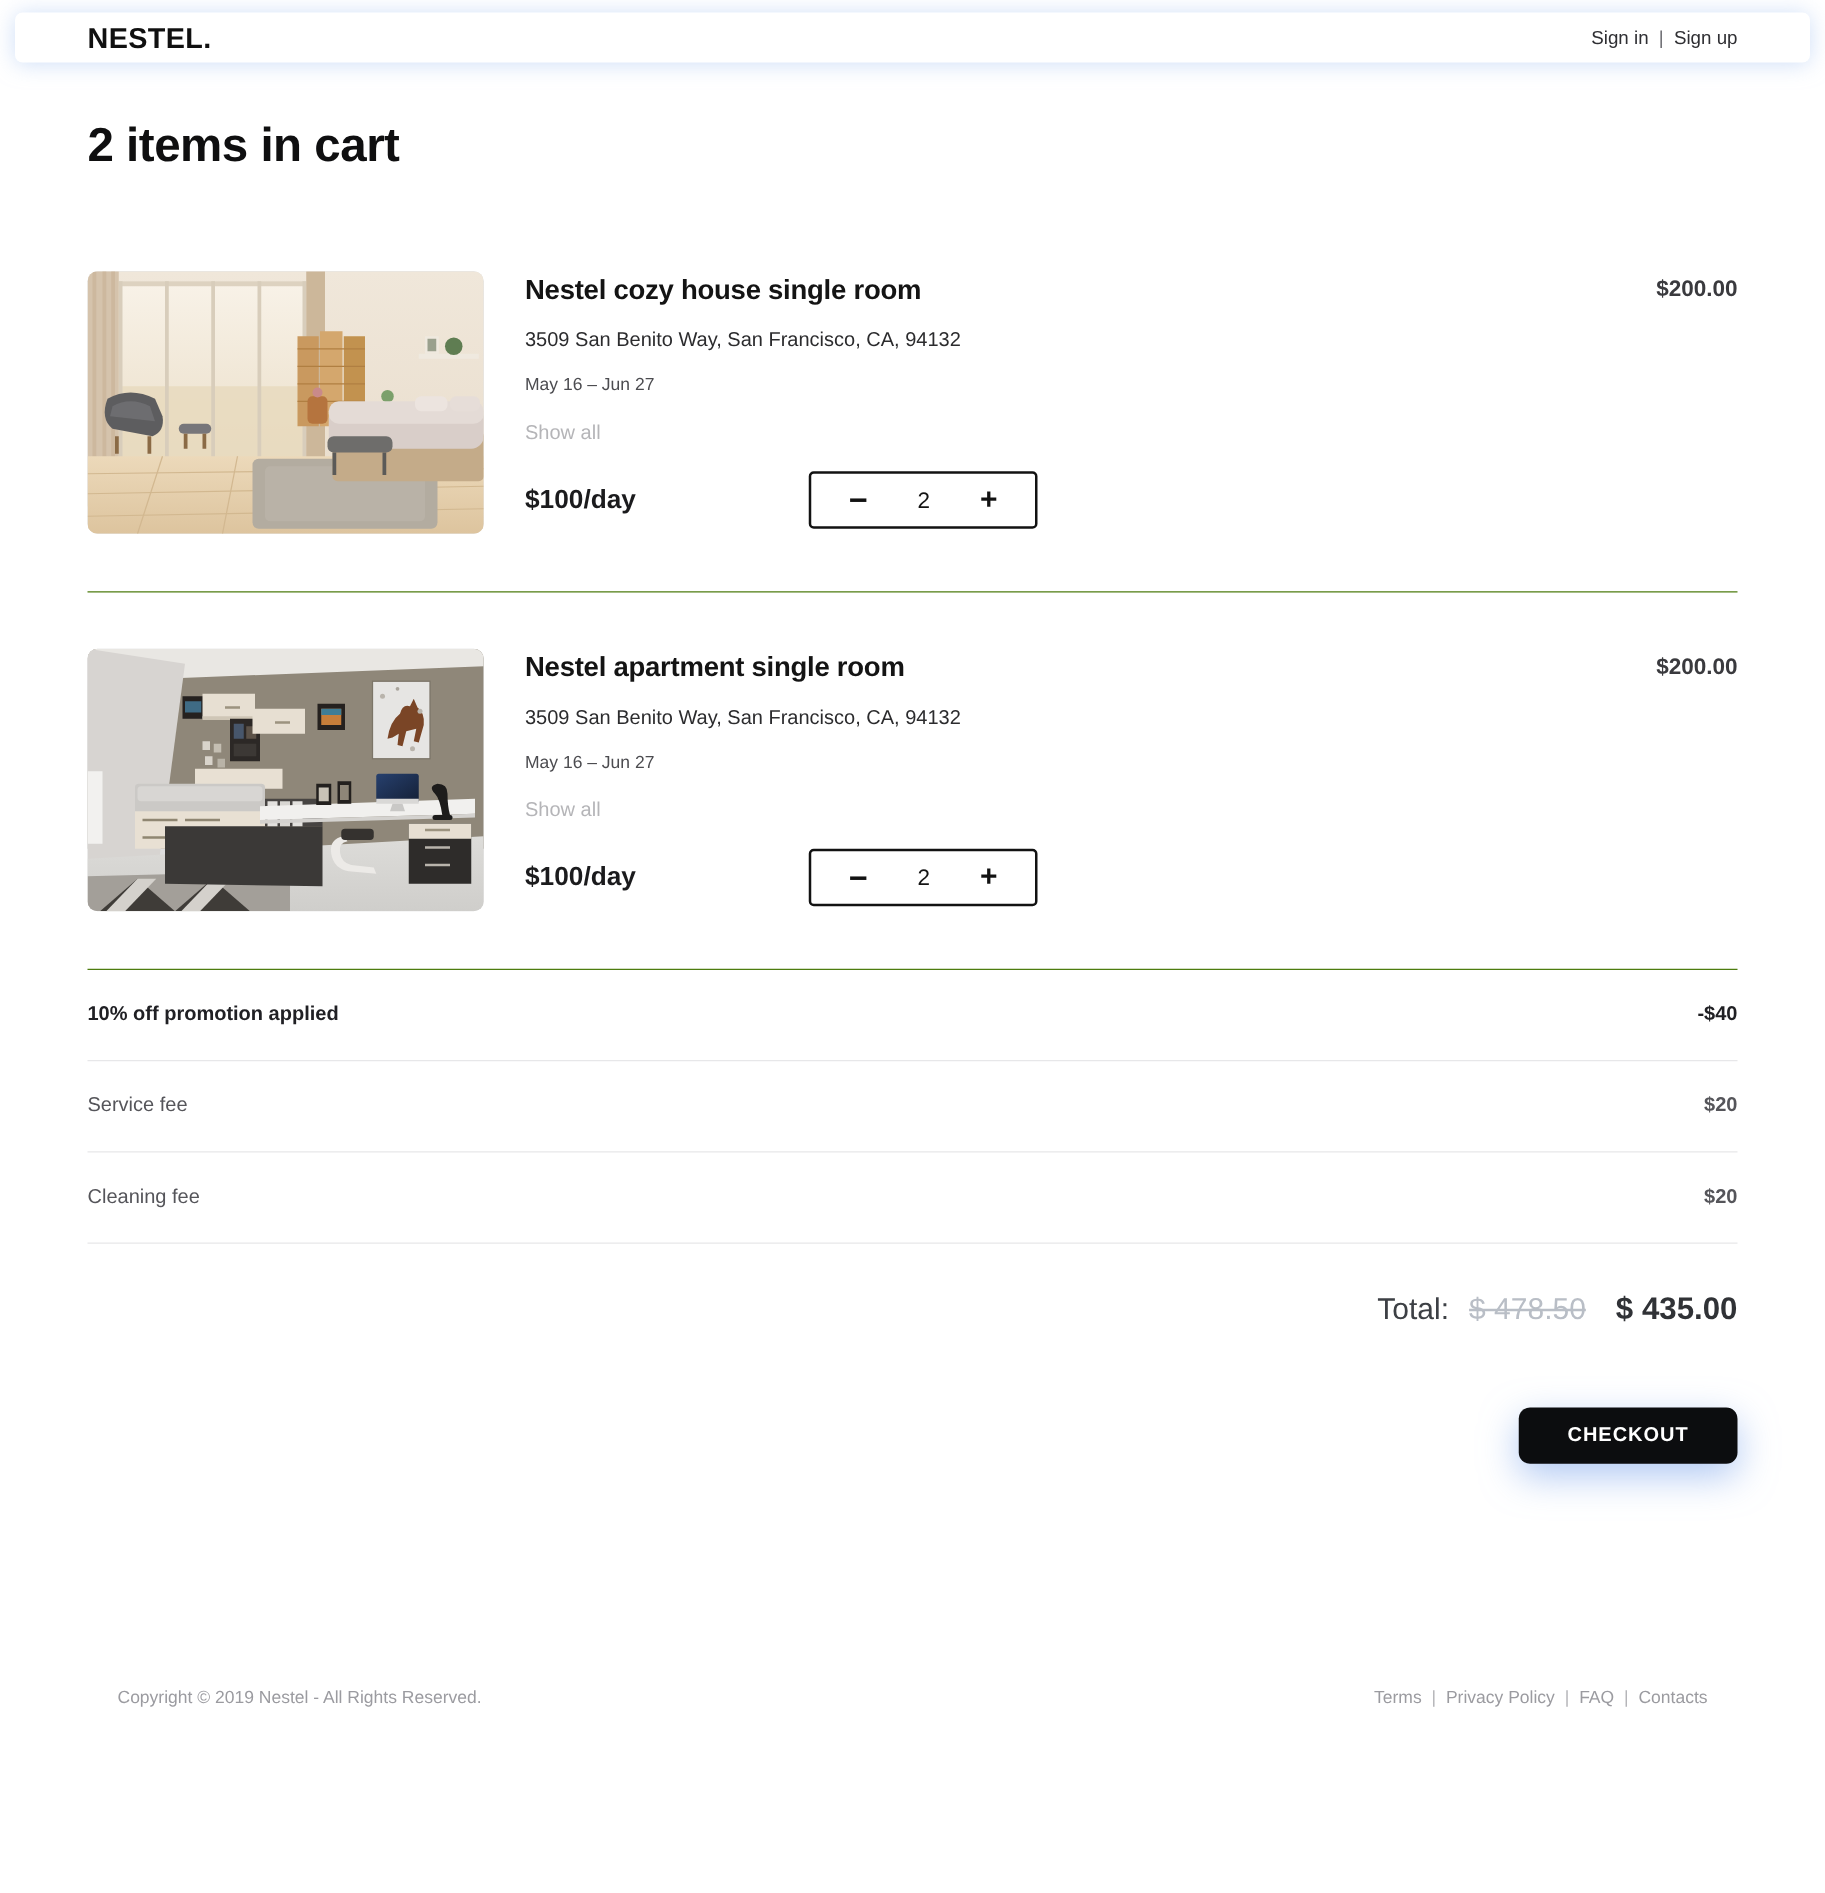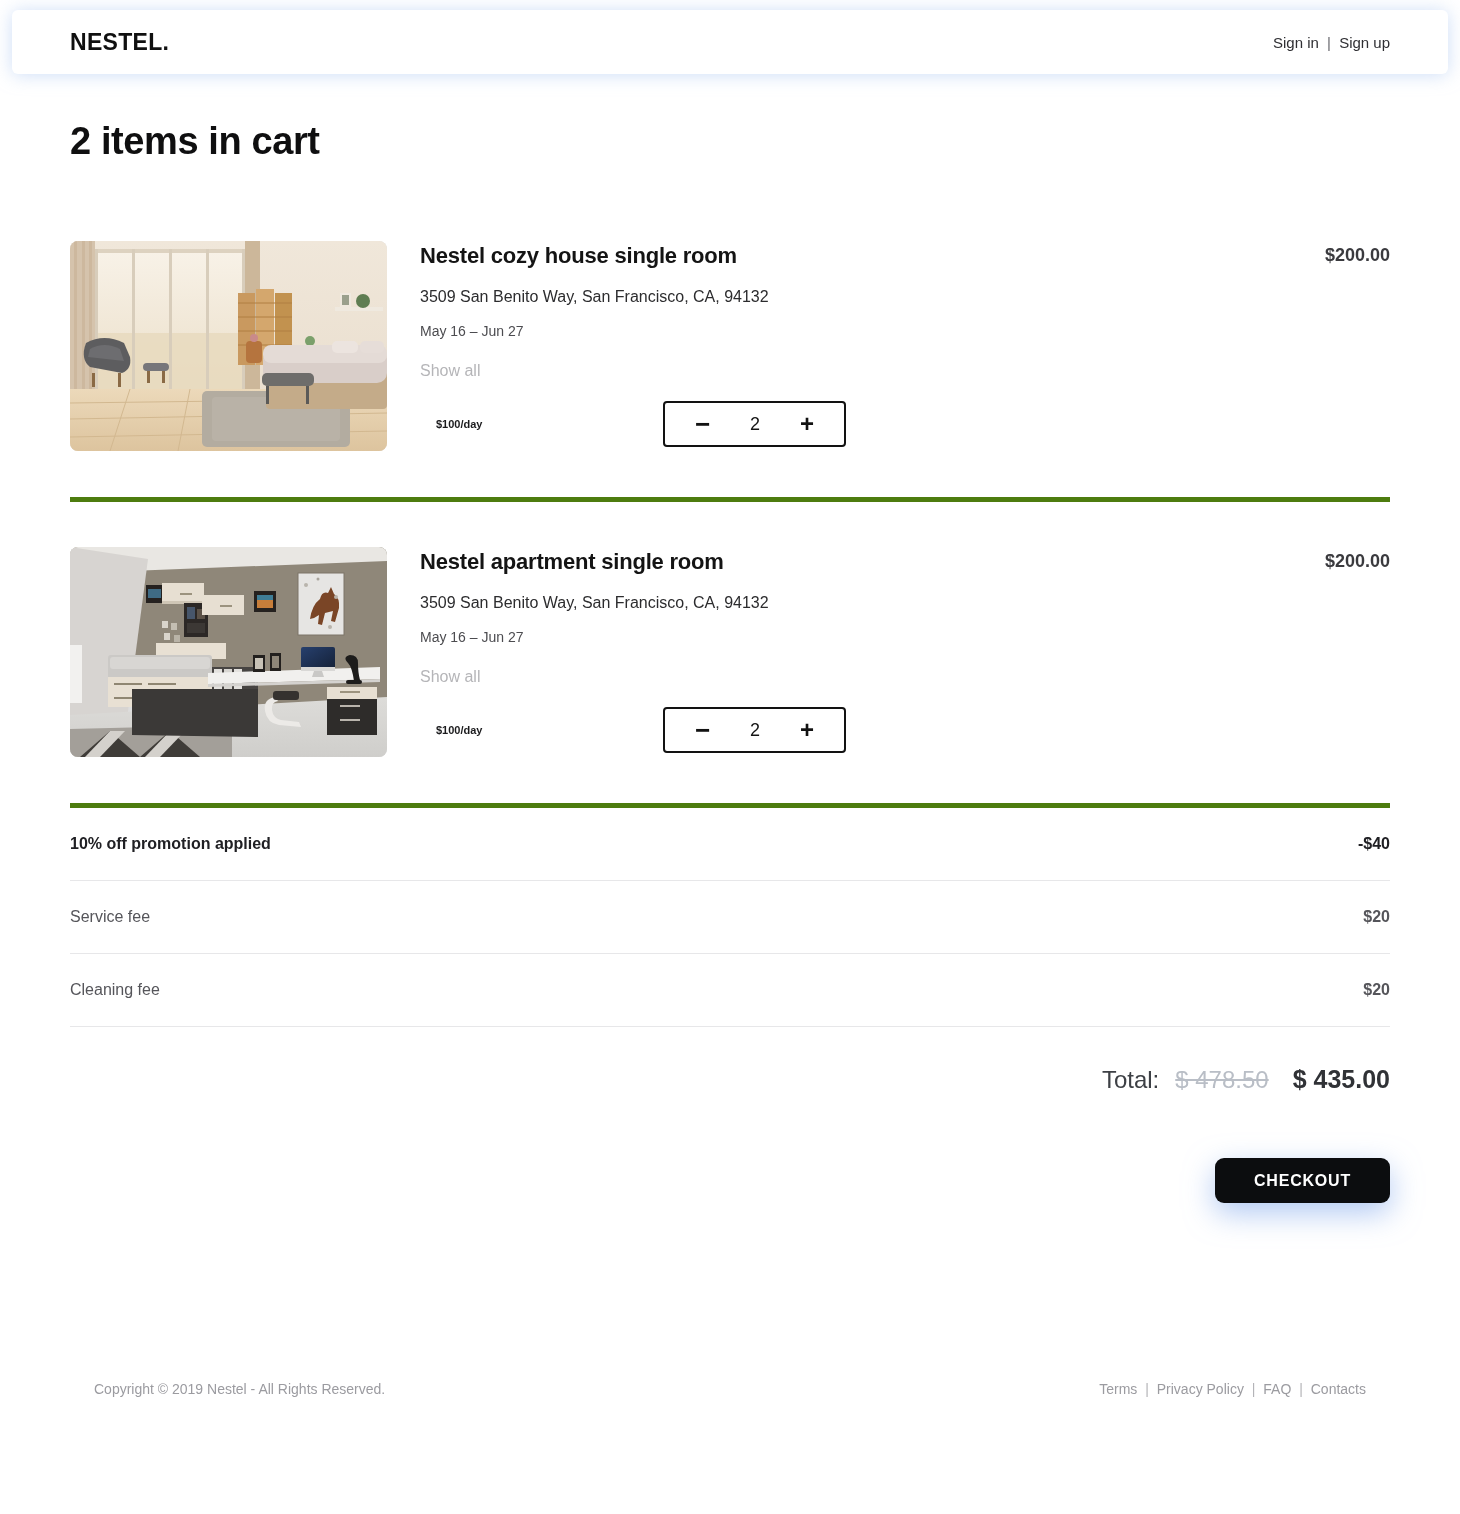--- a/index.html
+++ b/index.html
@@ -4,44 +4,44 @@
 <style>
   * { margin:0; padding:0; box-sizing:border-box; }
   html,body { background:#ffffff; }
   body {
     width:1460px; min-height:1514px; margin:0 auto;
     font-family:"Liberation Sans","DejaVu Sans",sans-serif;
     color:#1c1c1c; position:relative;
   }
   
   .header {
-    margin:10px 12px 0; height:64px; background:#fff; border-radius:6px;
+    margin:10px 12px 0; height:40px; background:#fff; border-radius:6px;
     box-shadow:0 1px 18px rgba(165,195,240,.55);
     display:flex; align-items:center; justify-content:space-between;
     padding:0 58px; position:relative; z-index:2;
   }
   .logo { font-size:23px; font-weight:800; letter-spacing:.3px; color:#101010; cursor:pointer; }
   .auth { font-size:15px; color:#2f2f33; }
   .auth a { color:#2f2f33; text-decoration:none; cursor:pointer; }
   .auth .sep { color:#6b6b70; margin:0 4px; }
   
   .container { padding:0 70px; }
   h1.page-title { margin-top:46px; margin-bottom:78px; font-size:38px; font-weight:800; letter-spacing:-.4px; color:#0f0f10; }
   
-  .cart-item { display:flex; align-items:flex-start; padding-bottom:46px; border-bottom:5px solid #4d7c0f; }
+  .cart-item { display:flex; align-items:flex-start; padding-bottom:46px; border-bottom:1px solid #4d7c0f; }
   .cart-item + .cart-item { margin-top:45px; }
   .item-photo { width:317px; height:210px; border-radius:8px; overflow:hidden; flex:0 0 auto; background:#ddd; }
   .item-photo svg { display:block; width:100%; height:100%; }
   .item-details { margin-left:33px; flex:1 1 auto; padding-top:2px; }
   .item-title { font-size:22px; font-weight:800; color:#141414; letter-spacing:-.2px; }
   .item-address { margin-top:19px; font-size:16px; color:#2c2c2e; }
   .item-dates { margin-top:17px; font-size:14px; color:#4c4c50; }
   .item-showall { margin-top:23px; font-size:16px; color:#b5b5b8; cursor:pointer; display:inline-block; }
   .item-bottom { margin-top:21px; display:flex; align-items:center; }
-  .item-rate { font-size:11px; font-weight:800; color:#1b1b1d; width:227px;margin-left:16px; }
+  .item-rate { font-size:21px; font-weight:800; color:#1b1b1d; width:227px; }
   .stepper {
     width:183px; height:46px; border:2px solid #121212; border-radius:4px;
     display:flex; align-items:center; justify-content:space-between; padding:0 30px;
     background:#fff;
   }
   .stepper .st-btn { font-size:24px; font-weight:800; color:#121212; cursor:pointer; line-height:1; user-select:none; }
   .stepper .st-minus { font-size:26px; }
   .stepper .st-value { font-size:18px; color:#141414; }
   .item-price { margin-left:auto; font-size:18px; font-weight:700; color:#3a3a3e; padding-top:4px; white-space:nowrap; }
   

